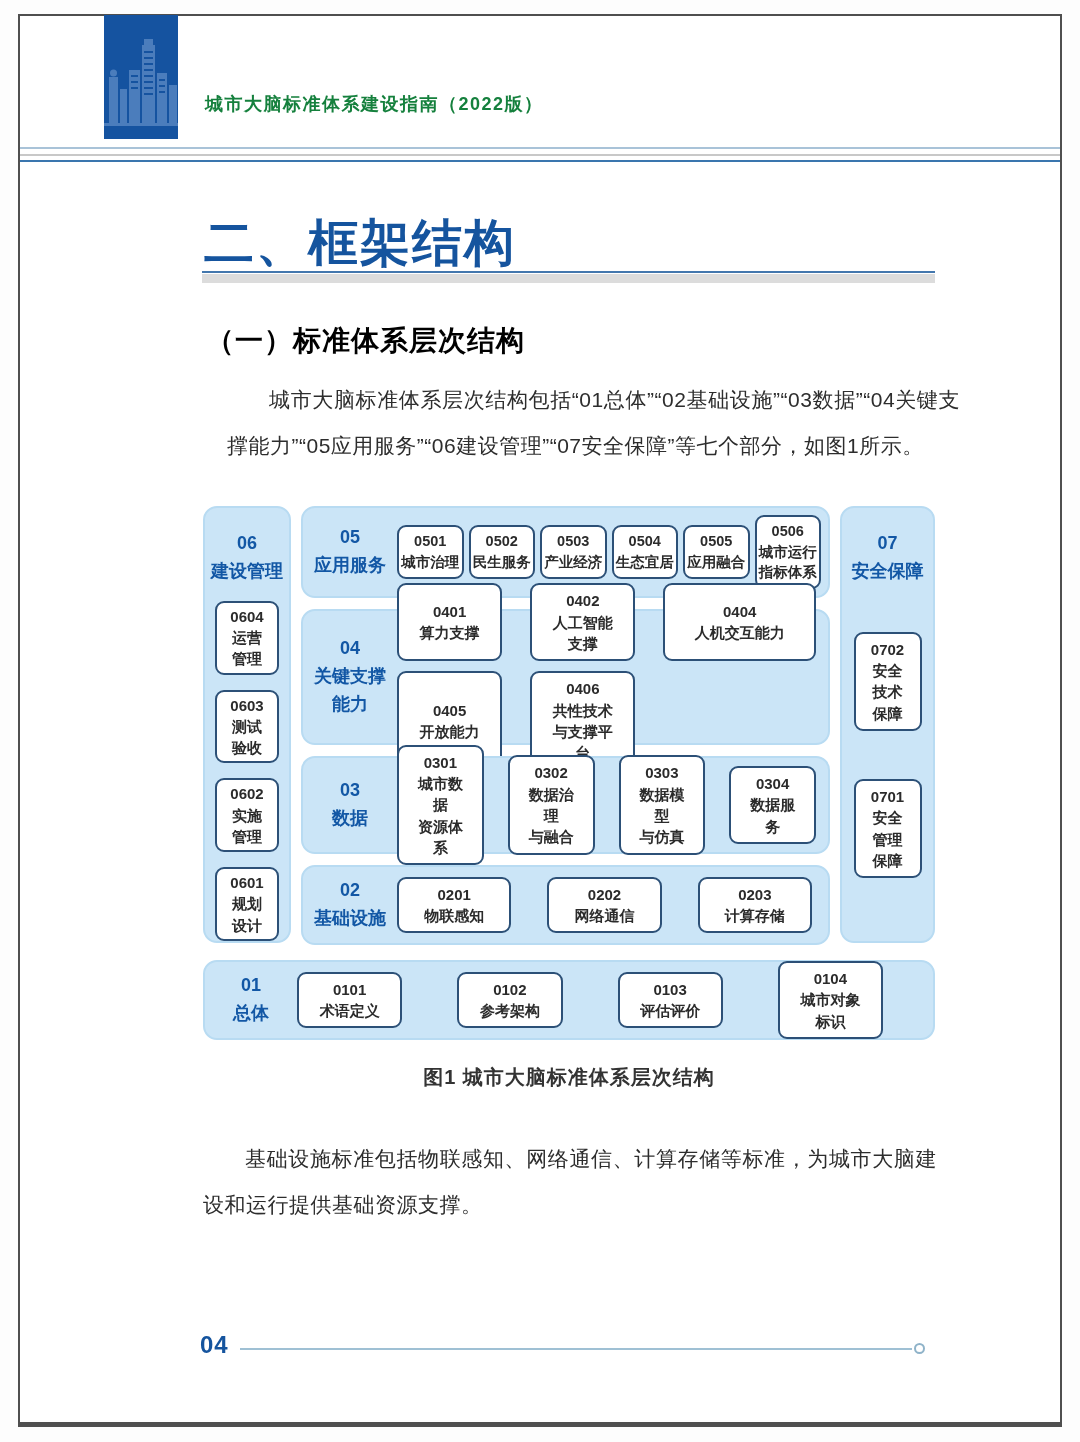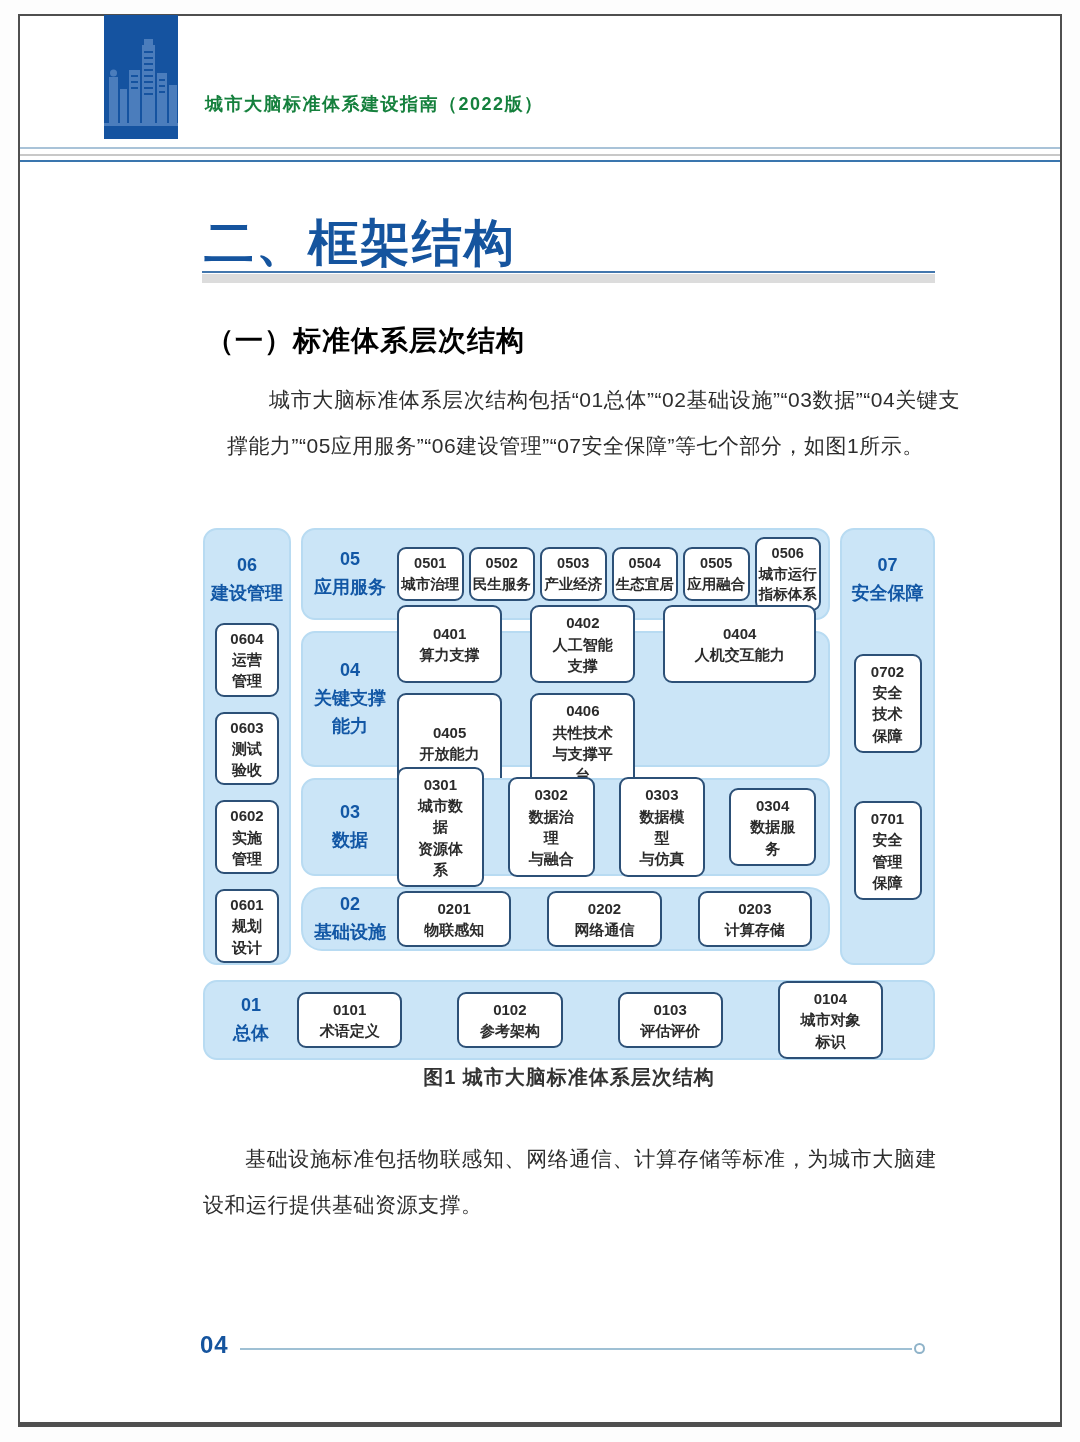--- a/index.html
+++ b/index.html
@@ -26,21 +26,21 @@
   .h1-rule-blue { position:absolute; left:202px; top:271px; width:733px; height:2px; background:#4377ad; }
   .h1-rule-gray { position:absolute; left:202px; top:274px; width:733px; height:9px; background:#dcdcdc; }
   .h2 { position:absolute; left:197px; top:322px; font-size:28px; font-weight:800;
         color:#000000; letter-spacing:1px;margin-left:9px; }
 
   .para { color:#2d2d2d; font-size:21px; font-weight:500; line-height:46px;
           text-align:justify; text-indent:2em; letter-spacing:0.5px; }
   .intro { position:absolute; left:217px; top:377px; width:733px;margin-left:10px; }
 
   
-  .diagram { position:absolute; left:203px; top:528px; width:732px; }
+  .diagram { position:absolute; left:203px; top:506px; width:732px; }
   .diagram-main { display:grid; grid-template-columns:88px 1fr 95px; column-gap:10px; }
   .cbox { background:#cbe5f7; border:2px solid #b8dbf2; border-radius:14px; }
 
   .side-col { height:437px; display:flex; flex-direction:column; align-items:center; }
   .clabel { color:#1257a5; font-weight:800; font-size:18px; line-height:1.55;
             white-space:pre-line; text-align:center; }
   .side-col .clabel { margin-top:22px; }
 
   .wbox { background:#ffffff; border:2px solid #2c5077; border-radius:9px;
           display:flex; align-items:center; justify-content:center; text-align:center;
@@ -53,21 +53,21 @@
   .right-col .wbox { width:68px; min-height:92px; }
   .right-col .wbox.b0702 { margin-top:46px; }
   .right-col .wbox.b0701 { margin-top:48px; }
 
   .mid-col { display:flex; flex-direction:column; gap:11px; }
   .mrow { display:flex; align-items:center; }
   .mrow .clabel { width:94px; flex-shrink:0; }
   .row05 { height:92px; }
   .row04 { height:136px; }
   .row03 { height:98px; }
-  .row02 { height:64px;border-radius:21px; }
+  .row02 { height:80px; }
 
   .boxes5 { flex:1; display:flex; align-items:center; gap:5px; padding-right:7px; }
   .boxes5 .wbox { flex:1; min-height:54px; font-size:14.5px; padding:4px 2px; }
 
   .grid04 { flex:1; display:grid; grid-template-columns:1fr 1fr 1.45fr;
             column-gap:28px; row-gap:10px; padding-right:12px; }
   .grid04 .wbox { min-height:46px; }
 
   .boxes3 { flex:1; display:flex; align-items:center; gap:24px; padding-right:12px; }
   .boxes3 .wbox { flex:1; min-height:50px; }

